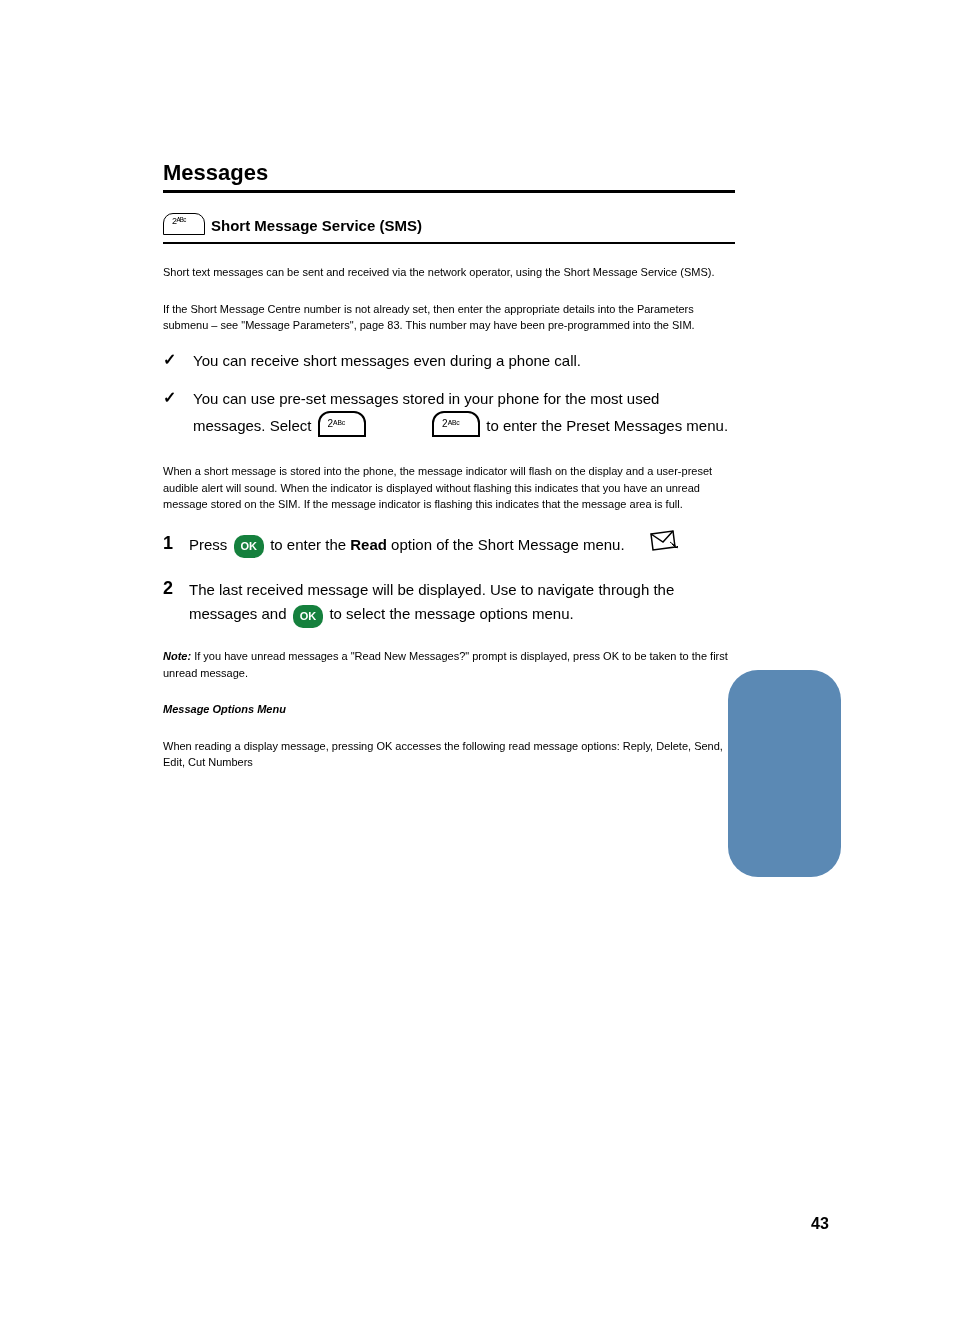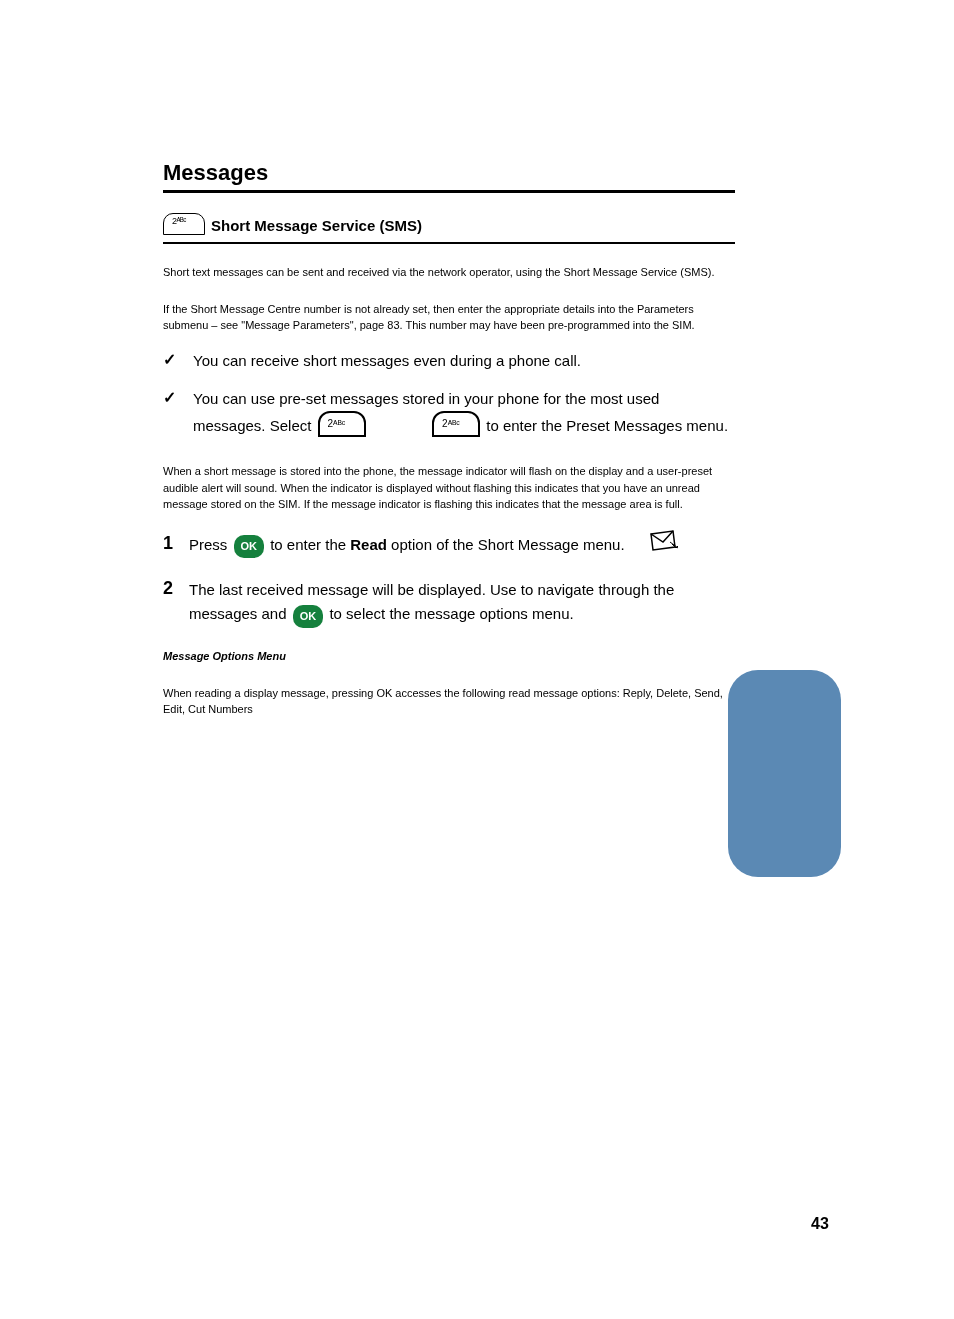--- a/index.html
+++ b/index.html
@@ -219,20 +219,24 @@
   <div class="numbered-item">
     <div class="num-label">2</div>
     <div class="num-body">
       <span>The last received message will be displayed. Use </span>
       <span> to navigate through the messages and </span>
       <span class="inline-icon"><span class="ok-badge">OK</span></span>
       <span> to select the message options menu.</span>
     </div>
   </div>
 
+  <div class="body-text">
+    <span class="bold ital">Note:</span>
+    <span> If you have unread messages a "Read New Messages?" prompt is displayed, press OK to be taken to the first unread message.</span>
+  </div>
 
   <div class="body-text">
     <span class="bold ital" style="font-style: italic; margin-top: 30px;">Message Options Menu</span>
   </div>
 
   <div class="body-text">When reading a display message, pressing OK accesses the following read message options: Reply, Delete, Send, Edit, Cut Numbers</div>
 </div>
 
 <div class="envelope-icon">
   <svg viewBox="0 0 30 26" width="30" height="26">

